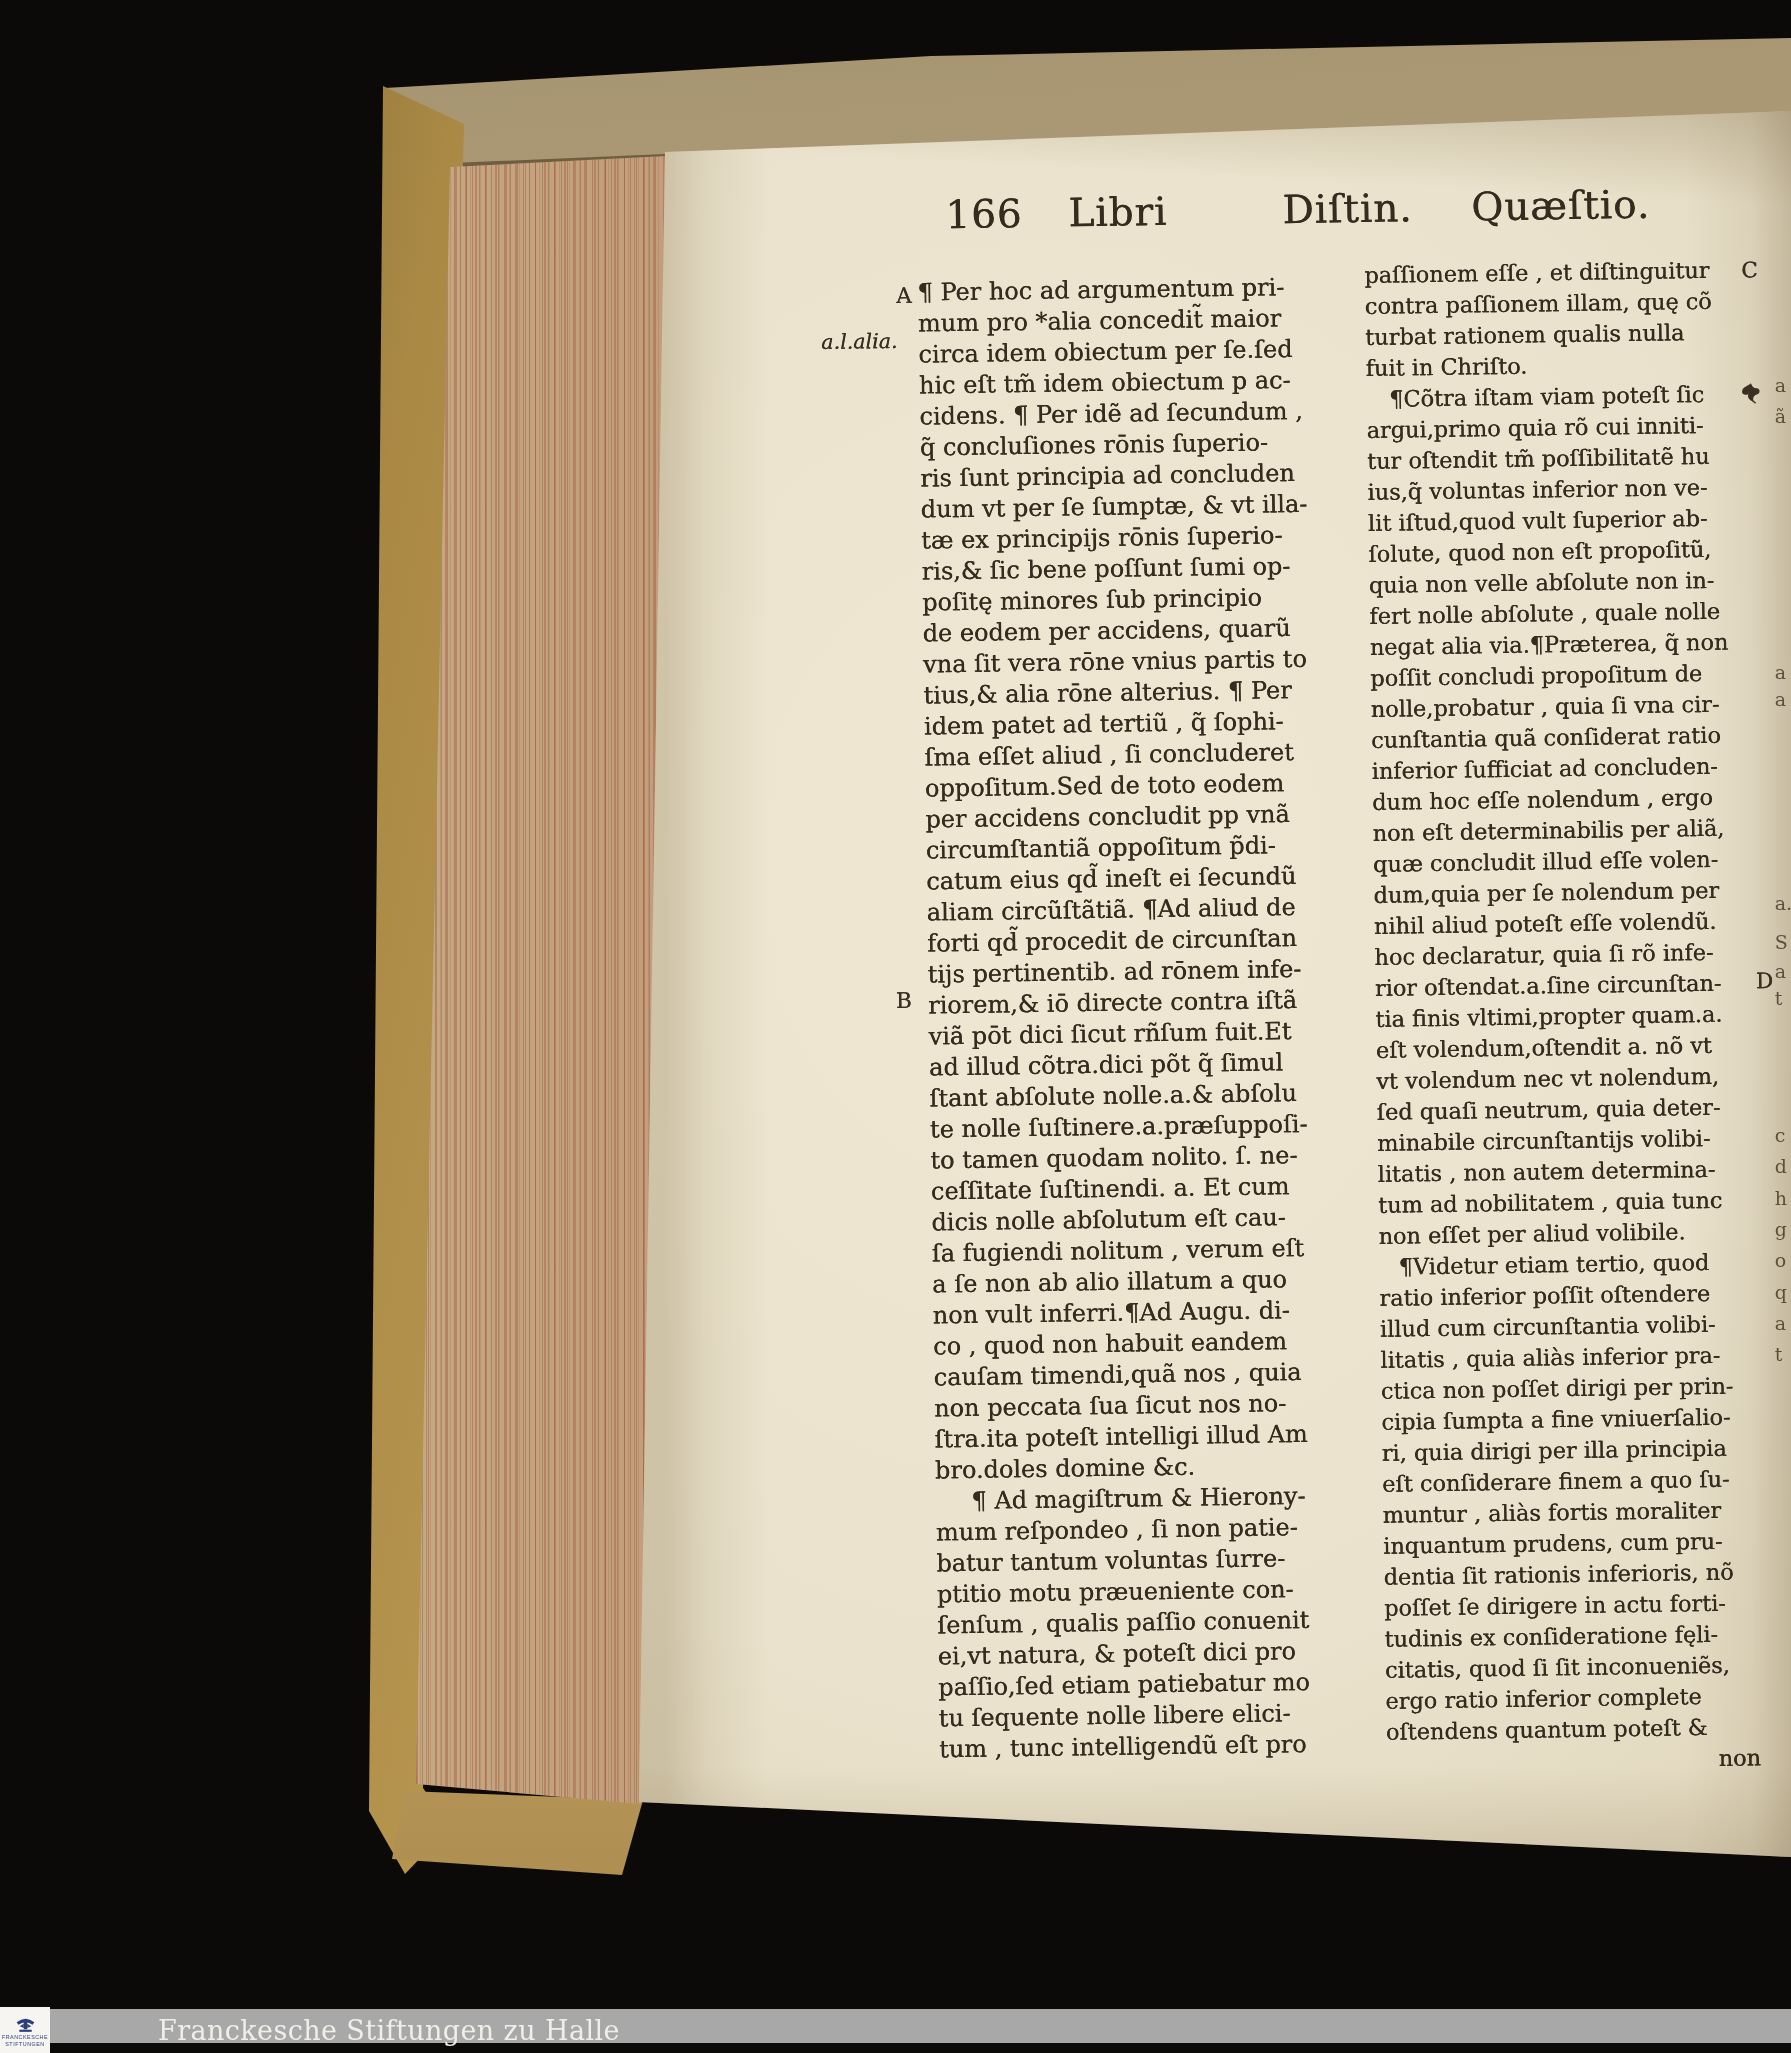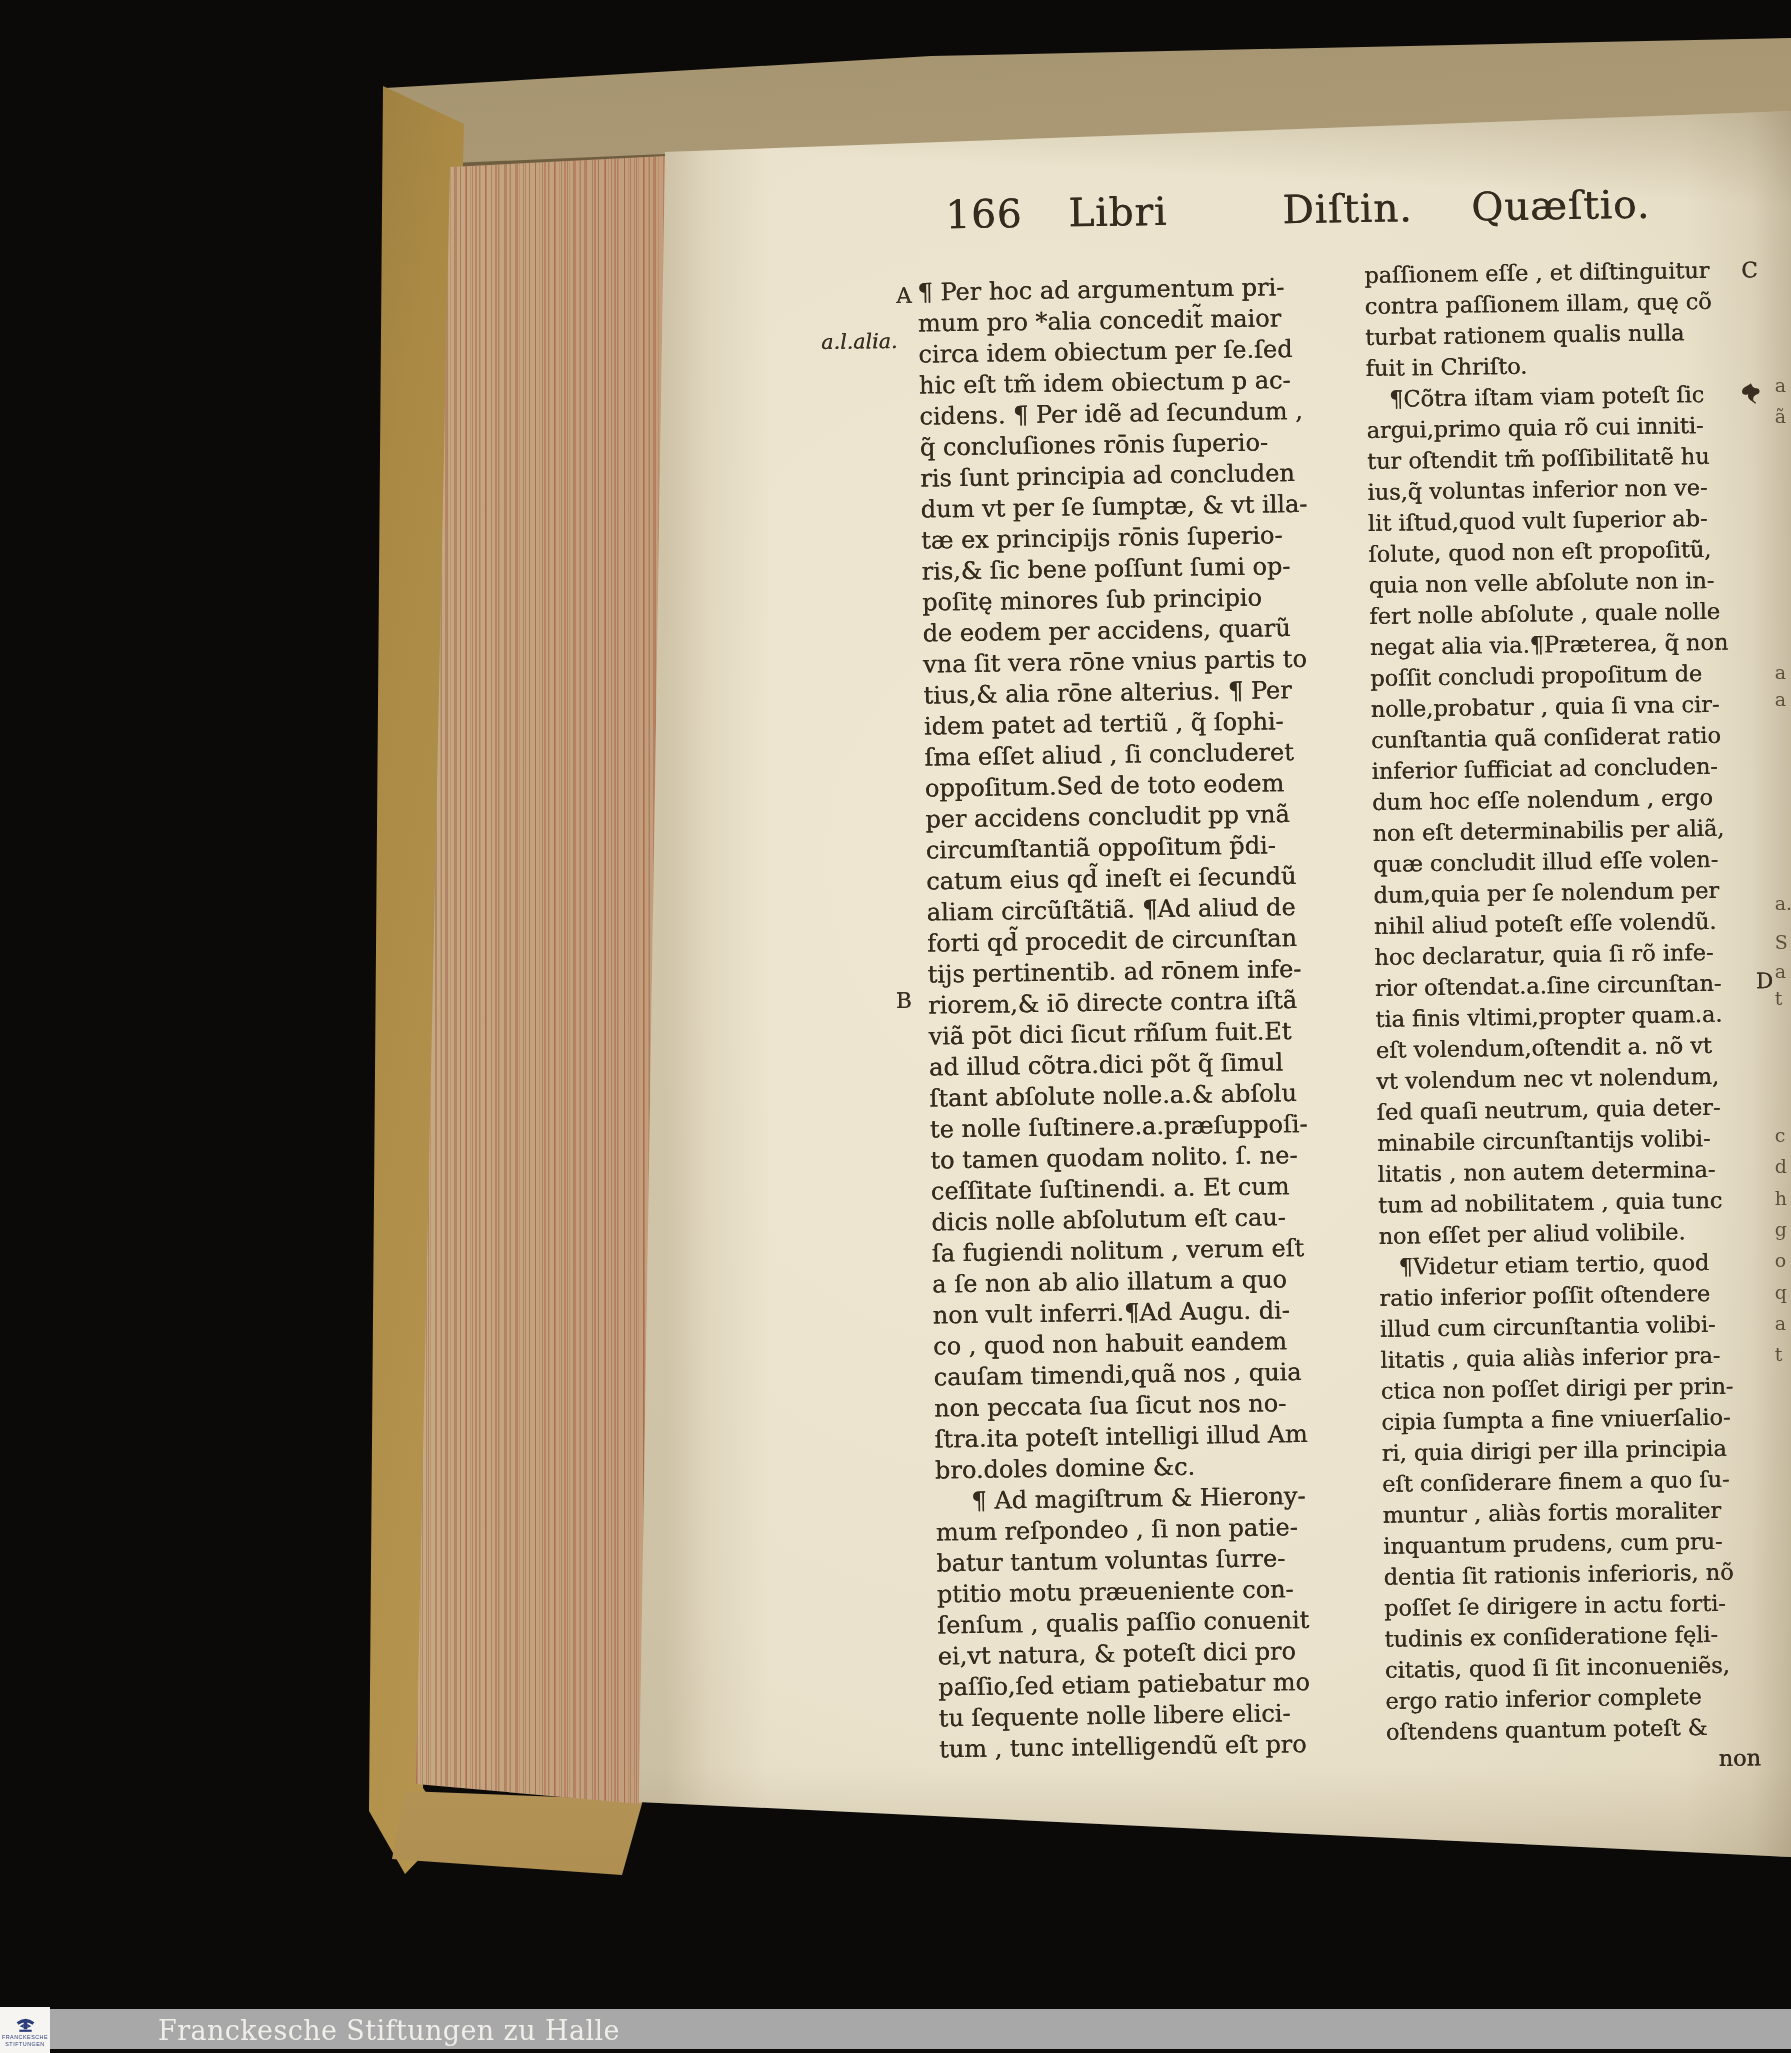--- a/index.html
+++ b/index.html
@@ -52,21 +52,21 @@
   #marg-c{left:849px;top:77px;}
   #marg-leaf{left:845px;top:201px;}
   #marg-d{left:853px;top:788px;}
 
   
   #edge-frags{position:absolute;left:1773px;top:0;width:18px;height:2054px;}
   #edge-frags .frag{position:absolute;left:1.8px;font-size:19px;color:rgba(74,58,40,0.85);
     font-family:"DejaVu Serif", serif;}
 
   
-  #footer-bar{position:absolute;left:0;top:2009px;width:1791px;height:40px;background:#a8a8a8;}
+  #footer-bar{position:absolute;left:0;top:2009px;width:1791px;height:34px;background:#a8a8a8;}
   #logo-box{position:absolute;left:0;top:-1.8px;width:50px;height:47px;background:#f6f5f2;
     display:flex;flex-direction:column;align-items:center;justify-content:center;}
   #logo-box .cap{font-family:"Liberation Sans", sans-serif;font-size:5.4px;letter-spacing:0.5px;
     color:#2b3d7a;line-height:6.3px;}
   #footer-label{position:absolute;left:158px;top:6.3px;color:#efeee8;font-size:27px;
     font-family:"DejaVu Serif", serif;letter-spacing:0.4px;}
 </style>
 </head>
 <body>
 

